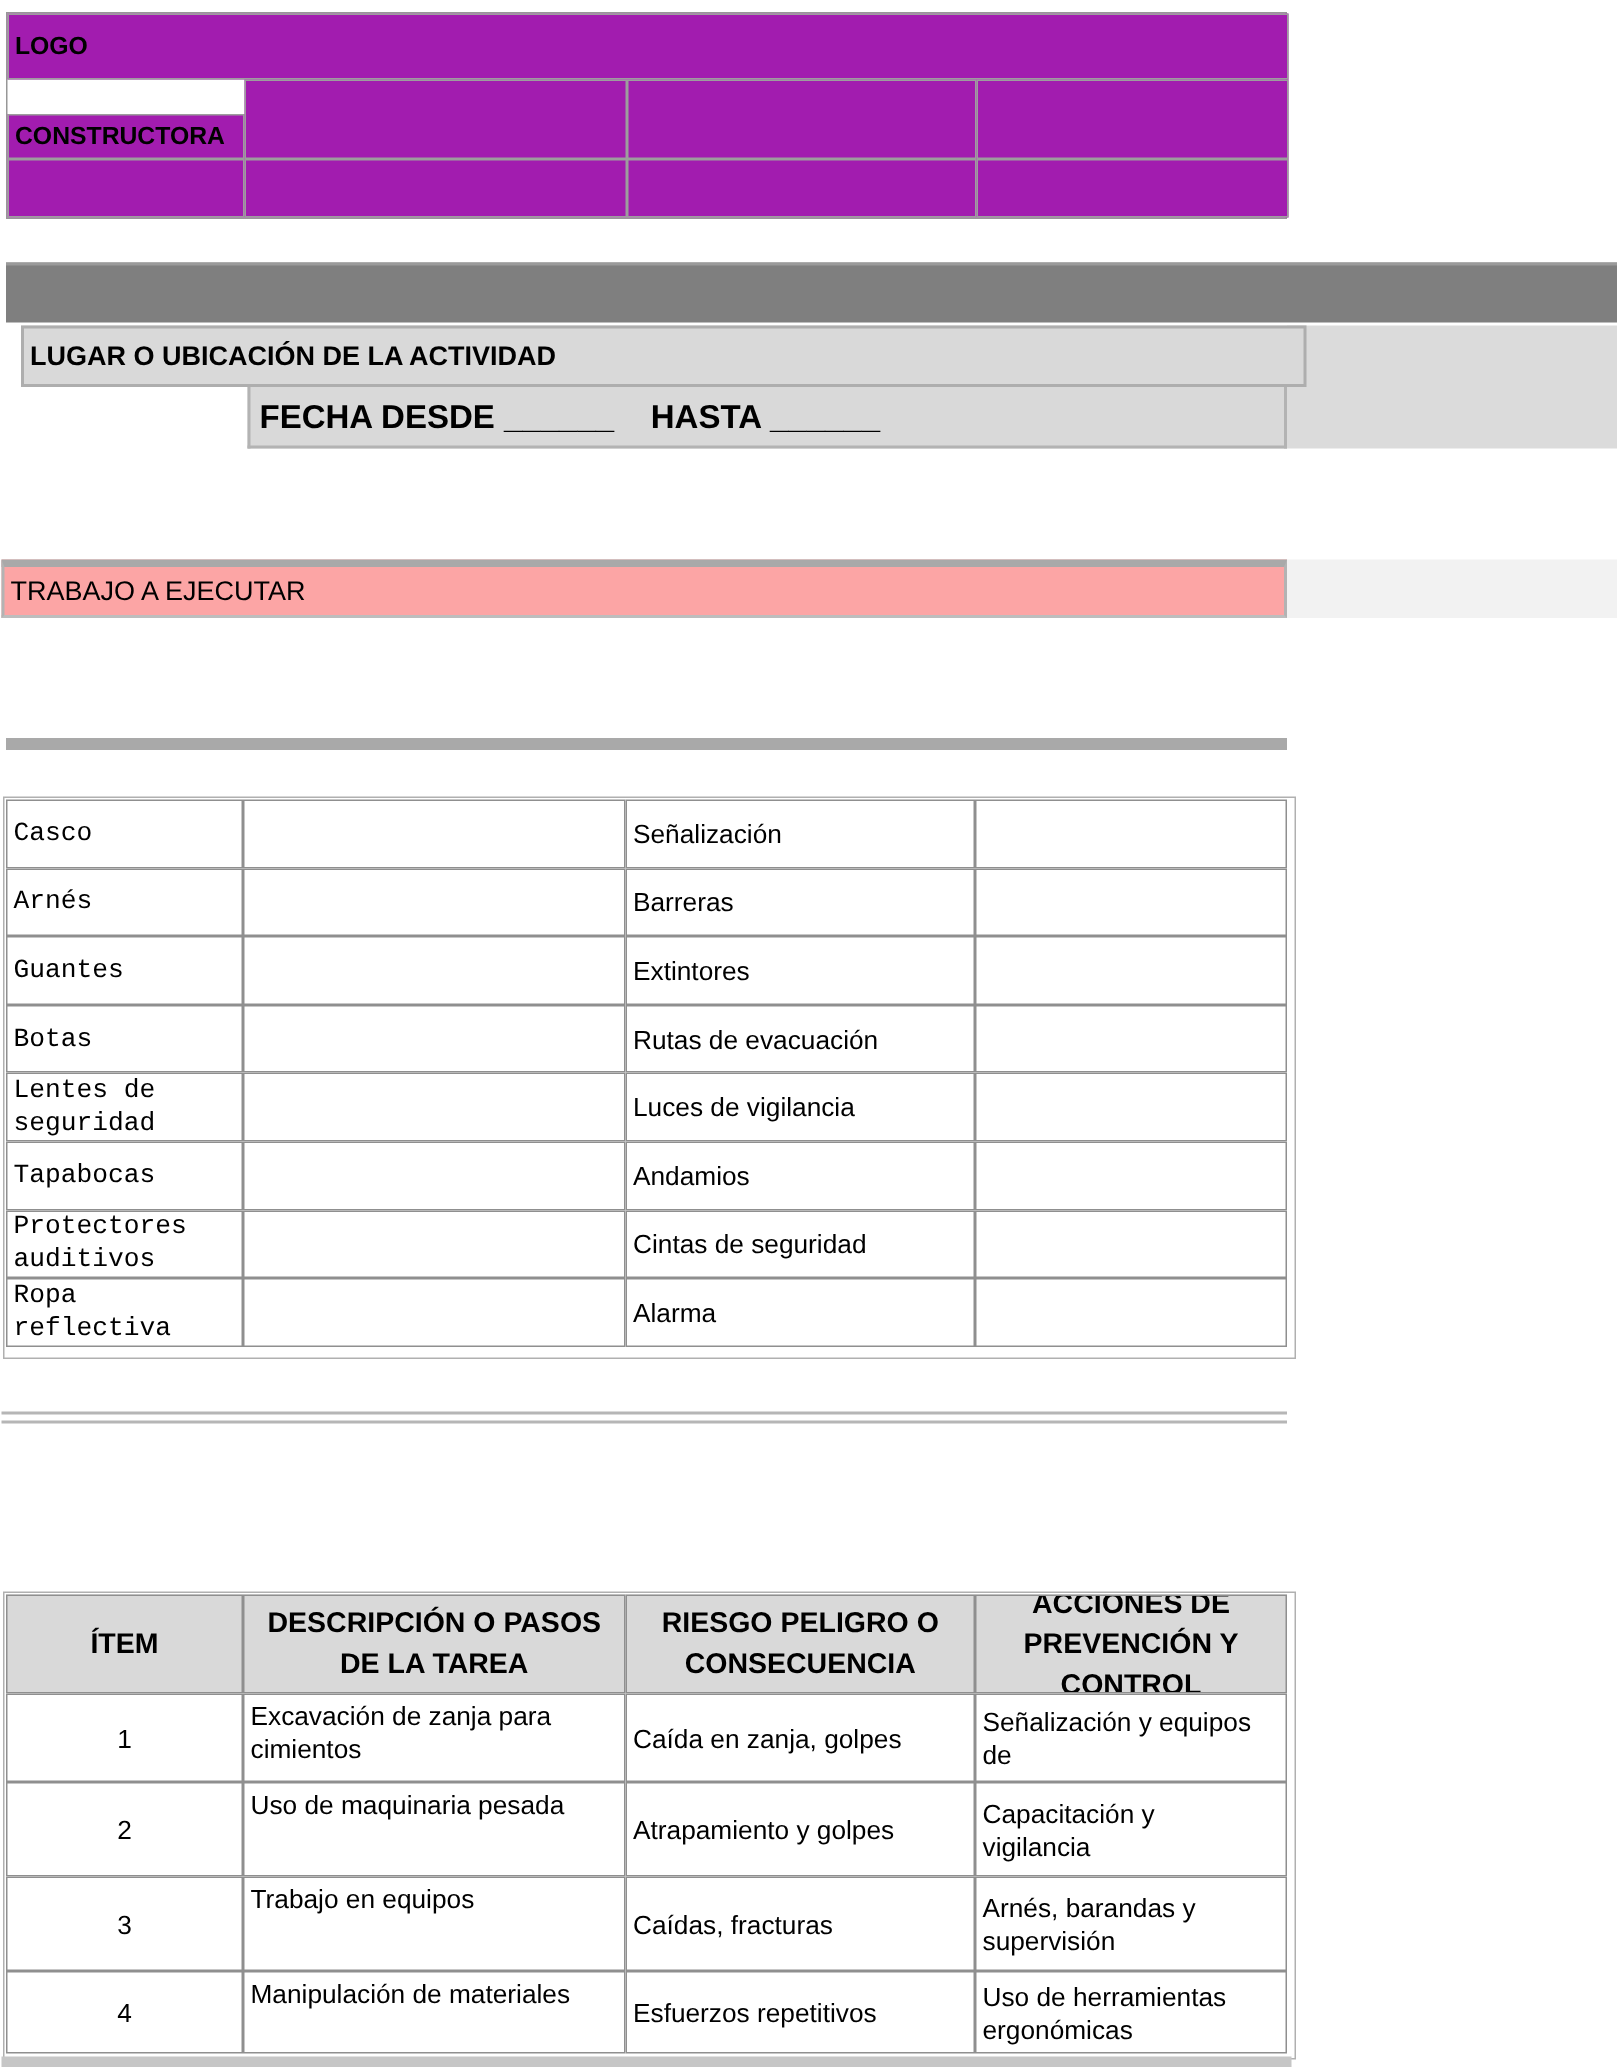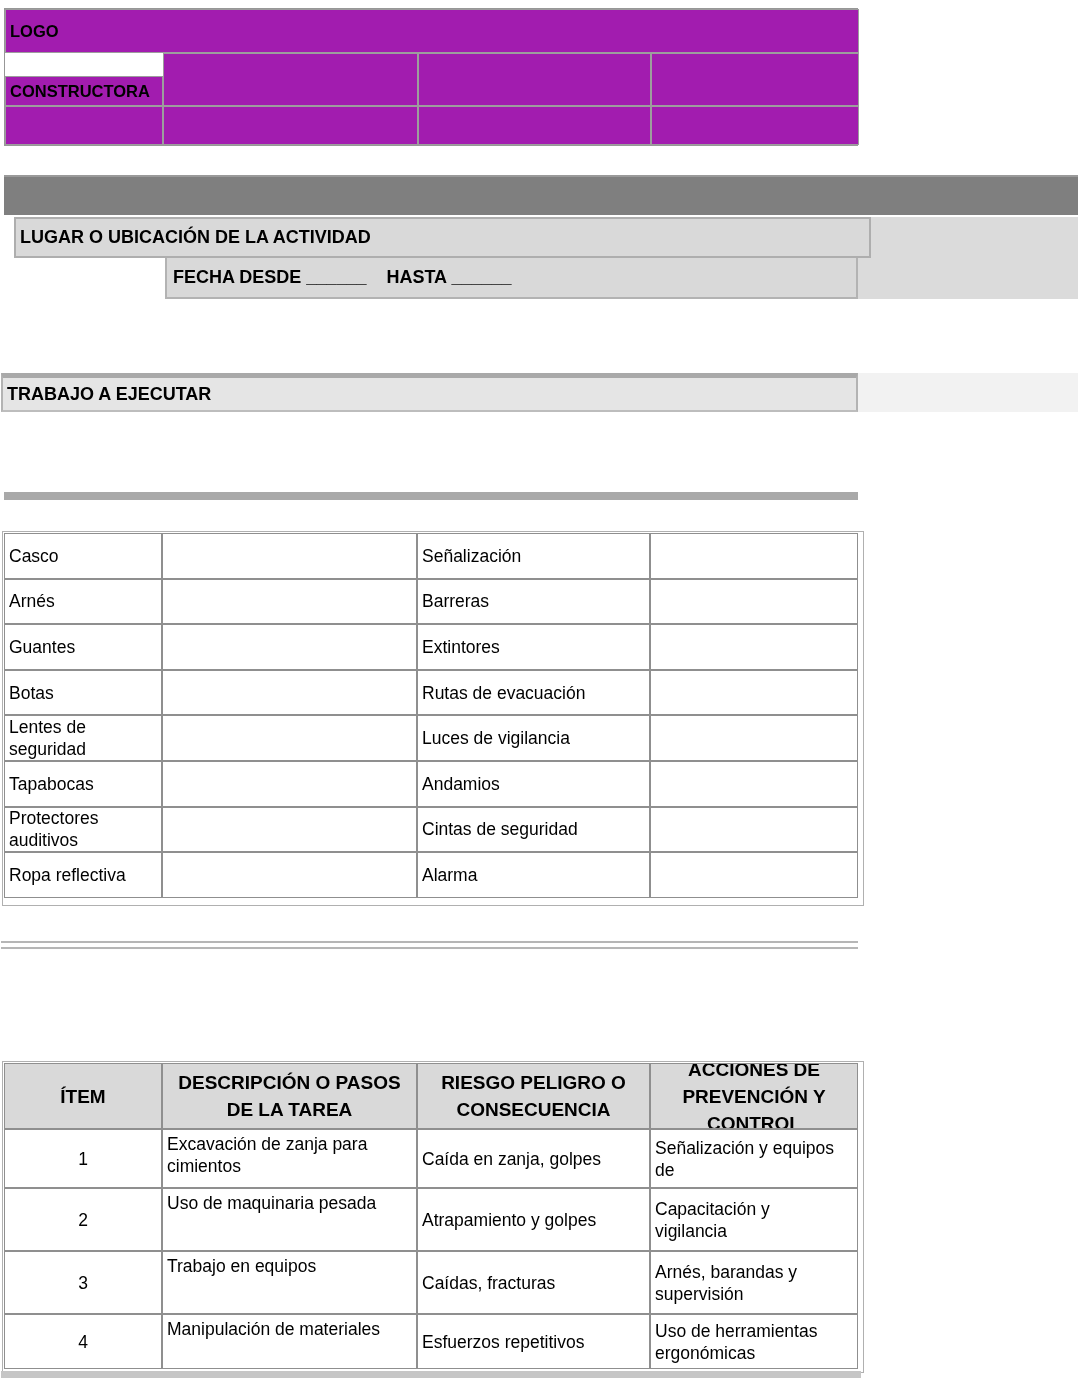--- a/index.html
+++ b/index.html
@@ -30,46 +30,46 @@
   .fill-ext{background:#dbdbdb;}
   .lugar-ext{left:858px;top:217px;width:220px;height:82px;}
   .lugar-row{
     left:14px;top:217px;width:857px;height:41px;background:#d9d9d9;
     border:2px solid #aeaeae;display:flex;align-items:center;padding:0 4px;
     font-weight:bold;font-size:18px;
   }
   .fecha-row{
     left:165px;top:258px;width:693px;height:41px;background:#d9d9d9;
     border:2px solid #b3b3b3;border-top:none;display:flex;align-items:center;padding:0 6px;
-    font-weight:bold;font-size:18px;
+    font-weight:bold;font-size:22px;
   }
   .fecha-row span{white-space:pre-wrap;}
 
   
   .trabajo-ext{left:858px;top:373px;width:220px;height:39px;background:#f2f2f2;}
   .trabajo-row{
-    left:1px;top:373px;width:857px;height:39px;background:#e5e5e5;
+    left:1px;top:373px;width:857px;height:39px;background:#fca5a5;
     border-top:5px solid #a9a9a9;border-bottom:2px solid #bdbdbd;
     border-left:2px solid #b3b3b3;border-right:2px solid #b3b3b3;
-    display:flex;align-items:center;padding:0 4px;font-weight:bold;font-size:18px;
+    display:flex;align-items:center;padding:0 4px;font-weight:normal;font-size:18px;
   }
 
   
   .gray-bar{left:4px;top:492px;width:854px;height:8px;background:#a9a9a9;}
   .double-line{left:1px;top:941px;width:857px;height:8px;border-top:2px solid #b6b6b6;border-bottom:2px solid #b6b6b6;background:#fff;}
   .bottom-bar{left:1px;top:1371px;width:860px;height:7px;background:#c6c6c6;}
 
   
   .frame{border:1px solid #b0b0b0;background:transparent;}
   .checklist-frame{left:2px;top:531px;width:862px;height:375px;}
   .task-frame{left:2px;top:1061px;width:862px;height:312px;}
 
   
   .checklist{left:4px;top:533px;width:854px;grid-template-rows:repeat(8,45.6px);}
-  .checklist .cell.c1{padding-right:20px;}
+  .checklist .cell.c1{padding-right:20px;font-family:Liberation Mono, monospace;}
   .checklist .cell.check{background:#ffffff;}
 
   
   .task-tbl{left:4px;top:1063px;width:854px;grid-template-rows:66px 59px 63px 63px 55px;}
   .task-tbl .hcell{
     background:#d9d9d9;font-weight:bold;font-size:19px;line-height:27px;
     justify-content:center;text-align:center;padding:0 4px;
   }
   .task-tbl .item-cell{justify-content:center;text-align:center;}
   .task-tbl .desc-cell{align-items:flex-start;padding-top:3px;}

